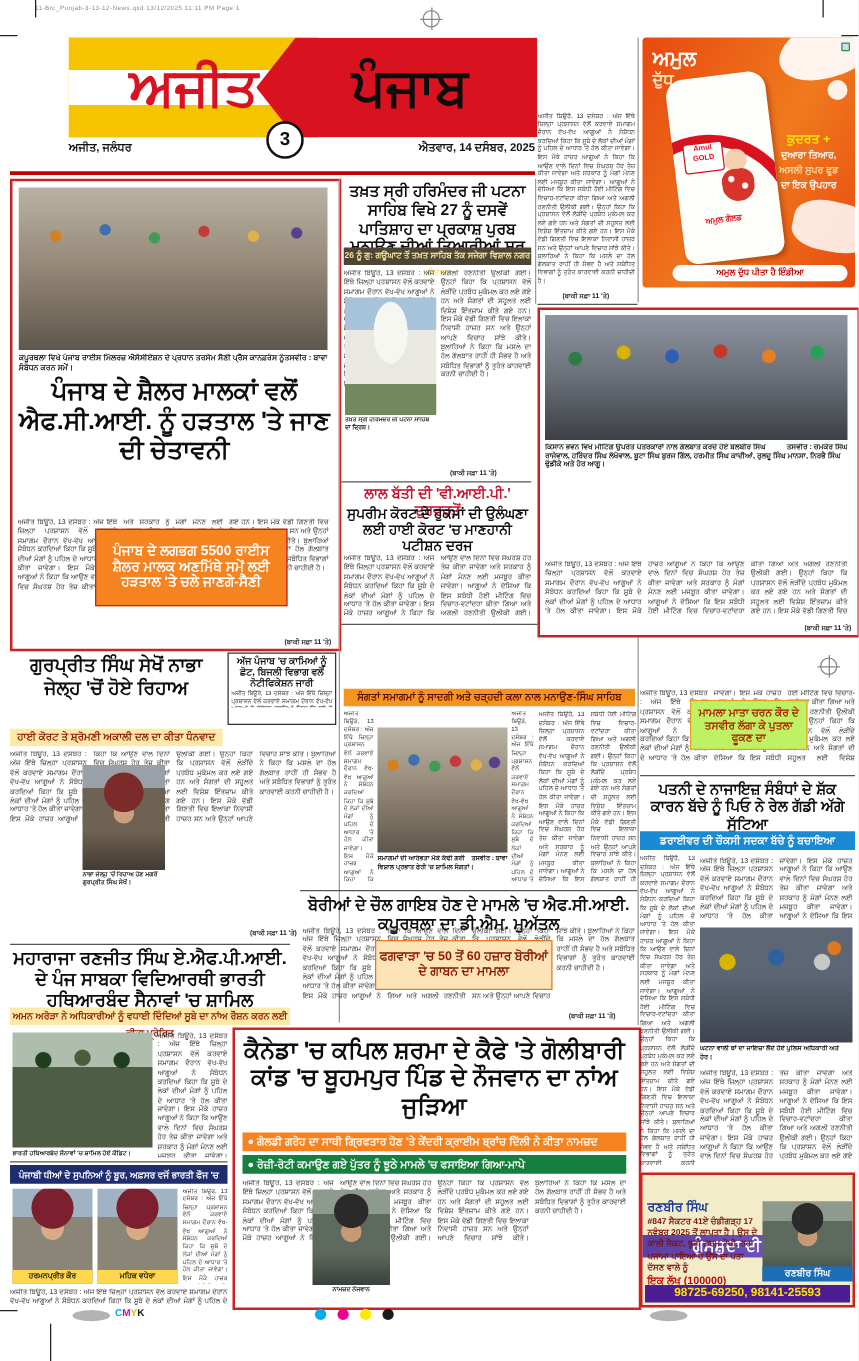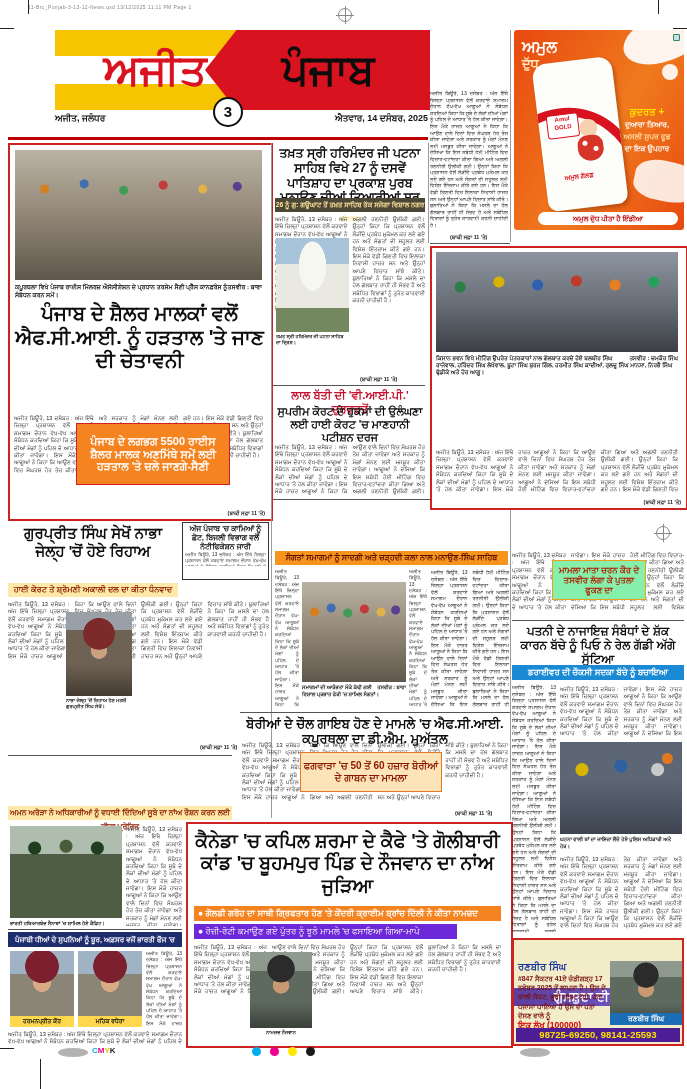--- a/index.html
+++ b/index.html
@@ -112,20 +112,21 @@
     <div class="hl" style="font-size:7.6px;">ਅੱਜ ਪੰਜਾਬ 'ਚ ਕਾਮਿਆਂ ਨੂੰ ਛੋਟ, ਬਿਜਲੀ ਵਿਭਾਗ ਵਲੋਂ ਨੋਟੀਫਿਕੇਸ਼ਨ ਜਾਰੀ</div>
     <div class="body-txt" style="font-size:4.6px;height:14px;">ਅਜੀਤ ਬਿਊਰੋ, 13 ਦਸੰਬਰ : ਅੱਜ ਇੱਥੇ ਜ਼ਿਲ੍ਹਾ ਪ੍ਰਸ਼ਾਸਨ ਵੱਲੋਂ ਕਰਵਾਏ ਸਮਾਗਮ ਦੌਰਾਨ ਵੱਖ-ਵੱਖ ਆਗੂਆਂ ਨੇ ਸੰਬੋਧਨ ਕਰਦਿਆਂ ਕਿਹਾ ਕਿ ਸੂਬੇ ਦੇ ਲੋਕਾਂ ਦੀਆਂ ਮੰਗਾਂ ਨੂੰ ਪਹਿਲ ਦੇ ਆਧਾਰ 'ਤੇ ਹੱਲ ਕੀਤਾ ਜਾਵੇਗਾ। ਇਸ ਮੌਕੇ ਹਾਜ਼ਰ ਆਗੂਆਂ ਨੇ ਕਿਹਾ ਕਿ ਆਉਣ ਵਾਲੇ ਦਿਨਾਂ ਵਿਚ ਸੰਘਰਸ਼ ਹੋਰ ਤੇਜ਼ ਕੀਤਾ ਜਾਵੇਗਾ ਅਤੇ ਸਰਕਾਰ ਨੂੰ ਮੰਗਾਂ ਮੰਨਣ ਲਈ ਮਜਬੂਰ ਕੀਤਾ ਜਾਵੇਗਾ। ਆਗੂਆਂ ਨੇ ਦੱਸਿਆ ਕਿ ਇਸ ਸਬੰਧੀ ਹੋਈ ਮੀਟਿੰਗ ਵਿਚ ਵਿਚਾਰ-ਵਟਾਂਦਰਾ ਕੀਤਾ ਗਿਆ ਅਤੇ ਅਗਲੀ ਰਣਨੀਤੀ ਉਲੀਕੀ ਗਈ। ਉਨ੍ਹਾਂ ਕਿਹਾ ਕਿ ਪ੍ਰਸ਼ਾਸਨ ਵੱਲੋਂ ਲੋੜੀਂਦੇ ਪ੍ਰਬੰਧ ਮੁਕੰਮਲ ਕਰ ਲਏ ਗਏ ਹਨ ਅਤੇ ਸੰਗਤਾਂ ਦੀ ਸਹੂਲਤ ਲਈ ਵਿਸ਼ੇਸ਼ ਇੰਤਜ਼ਾਮ ਕੀਤੇ ਗਏ ਹਨ। ਇਸ ਮੌਕੇ ਵੱਡੀ ਗਿਣਤੀ ਵਿਚ ਇਲਾਕਾ ਨਿਵਾਸੀ ਹਾਜ਼ਰ ਸਨ ਅਤੇ ਉਨ੍ਹਾਂ ਆਪਣੇ ਵਿਚਾਰ ਸਾਂਝੇ ਕੀਤੇ। ਬੁਲਾਰਿਆਂ ਨੇ ਕਿਹਾ ਕਿ ਮਸਲੇ ਦਾ ਹੱਲ ਗੱਲਬਾਤ ਰਾਹੀਂ ਹੀ ਸੰਭਵ ਹੈ ਅਤੇ ਸਬੰਧਿਤ ਵਿਭਾਗਾਂ ਨੂੰ ਤੁਰੰਤ ਕਾਰਵਾਈ ਕਰਨੀ ਚਾਹੀਦੀ ਹੈ।</div>
   </div>
   <div class="abs subyellow" style="left:8px;top:583px;width:170px;height:14px;font-size:8.2px;line-height:14px;">ਹਾਈ ਕੋਰਟ ਤੇ ਸ਼੍ਰੋਮਣੀ ਅਕਾਲੀ ਦਲ ਦਾ ਕੀਤਾ ਧੰਨਵਾਦ</div>
   <div class="abs body-txt cols4" style="left:8px;top:601px;width:261px;height:150px;">ਅਜੀਤ ਬਿਊਰੋ, 13 ਦਸੰਬਰ : ਅੱਜ ਇੱਥੇ ਜ਼ਿਲ੍ਹਾ ਪ੍ਰਸ਼ਾਸਨ ਵੱਲੋਂ ਕਰਵਾਏ ਸਮਾਗਮ ਦੌਰਾਨ ਵੱਖ-ਵੱਖ ਆਗੂਆਂ ਨੇ ਸੰਬੋਧਨ ਕਰਦਿਆਂ ਕਿਹਾ ਕਿ ਸੂਬੇ ਦੇ ਲੋਕਾਂ ਦੀਆਂ ਮੰਗਾਂ ਨੂੰ ਪਹਿਲ ਦੇ ਆਧਾਰ 'ਤੇ ਹੱਲ ਕੀਤਾ ਜਾਵੇਗਾ। ਇਸ ਮੌਕੇ ਹਾਜ਼ਰ ਆਗੂਆਂ ਨੇ ਕਿਹਾ ਕਿ ਆਉਣ ਵਾਲੇ ਦਿਨਾਂ ਵਿਚ ਸੰਘਰਸ਼ ਹੋਰ ਤੇਜ਼ ਕੀਤਾ ਜਾਵੇਗਾ ਅਤੇ ਸਰਕਾਰ ਨੂੰ ਮੰਗਾਂ ਮੰਨਣ ਲਈ ਮਜਬੂਰ ਕੀਤਾ ਜਾਵੇਗਾ। ਆਗੂਆਂ ਨੇ ਦੱਸਿਆ ਕਿ ਇਸ ਸਬੰਧੀ ਹੋਈ ਮੀਟਿੰਗ ਵਿਚ ਵਿਚਾਰ-ਵਟਾਂਦਰਾ ਕੀਤਾ ਗਿਆ ਅਤੇ ਅਗਲੀ ਰਣਨੀਤੀ ਉਲੀਕੀ ਗਈ। ਉਨ੍ਹਾਂ ਕਿਹਾ ਕਿ ਪ੍ਰਸ਼ਾਸਨ ਵੱਲੋਂ ਲੋੜੀਂਦੇ ਪ੍ਰਬੰਧ ਮੁਕੰਮਲ ਕਰ ਲਏ ਗਏ ਹਨ ਅਤੇ ਸੰਗਤਾਂ ਦੀ ਸਹੂਲਤ ਲਈ ਵਿਸ਼ੇਸ਼ ਇੰਤਜ਼ਾਮ ਕੀਤੇ ਗਏ ਹਨ। ਇਸ ਮੌਕੇ ਵੱਡੀ ਗਿਣਤੀ ਵਿਚ ਇਲਾਕਾ ਨਿਵਾਸੀ ਹਾਜ਼ਰ ਸਨ ਅਤੇ ਉਨ੍ਹਾਂ ਆਪਣੇ ਵਿਚਾਰ ਸਾਂਝੇ ਕੀਤੇ। ਬੁਲਾਰਿਆਂ ਨੇ ਕਿਹਾ ਕਿ ਮਸਲੇ ਦਾ ਹੱਲ ਗੱਲਬਾਤ ਰਾਹੀਂ ਹੀ ਸੰਭਵ ਹੈ ਅਤੇ ਸਬੰਧਿਤ ਵਿਭਾਗਾਂ ਨੂੰ ਤੁਰੰਤ ਕਾਰਵਾਈ ਕਰਨੀ ਚਾਹੀਦੀ ਹੈ।</div>
   <div class="ph ph-portrait" style="left:66px;top:612px;width:66px;height:84px;"></div>
   <div class="abs cap" style="left:66px;top:697px;width:66px;height:16px;background:#fff;font-size:5px;">ਨਾਭਾ ਜੇਲ੍ਹ 'ਚੋਂ ਰਿਹਾਅ ਹੋਣ ਮਗਰੋਂ ਗੁਰਪ੍ਰੀਤ ਸਿੰਘ ਸੇਖੋਂ।</div>
   <div class="abs cont" style="left:200px;top:744px;">(ਬਾਕੀ ਸਫ਼ਾ 11 'ਤੇ)</div>
 
   <div class="hline" style="left:8px;top:755px;width:224px;"></div>
+  <div class="abs hl" style="left:8px;top:759px;width:224px;height:46px;font-size:14.5px;">ਮਹਾਰਾਜਾ ਰਣਜੀਤ ਸਿੰਘ ਏ.ਐਫ.ਪੀ.ਆਈ. ਦੇ ਪੰਜ ਸਾਬਕਾ ਵਿਦਿਆਰਥੀ ਭਾਰਤੀ ਹਥਿਆਰਬੰਦ ਸੈਨਾਵਾਂ 'ਚ ਸ਼ਾਮਿਲ</div>
   <div class="abs subyellow" style="left:8px;top:806px;width:224px;height:14px;font-size:7.6px;line-height:14px;">ਅਮਨ ਅਰੋੜਾ ਨੇ ਅਧਿਕਾਰੀਆਂ ਨੂੰ ਵਧਾਈ ਦਿੰਦਿਆਂ ਸੂਬੇ ਦਾ ਨਾਂਅ ਰੌਸ਼ਨ ਕਰਨ ਲਈ ਕੀਤਾ ਪ੍ਰੇਰਿਤ</div>
   <div class="ph ph-soldiers" style="left:10px;top:826px;width:112px;height:92px;"></div>
   <div class="abs cap" style="left:10px;top:920px;width:112px;height:9px;font-size:5px;">ਭਾਰਤੀ ਹਥਿਆਰਬੰਦ ਸੈਨਾਵਾਂ 'ਚ ਸ਼ਾਮਿਲ ਹੋਏ ਕੈਡਿਟ।</div>
   <div class="abs body-txt" style="left:126px;top:826px;width:56px;height:100px;">ਅਜੀਤ ਬਿਊਰੋ, 13 ਦਸੰਬਰ : ਅੱਜ ਇੱਥੇ ਜ਼ਿਲ੍ਹਾ ਪ੍ਰਸ਼ਾਸਨ ਵੱਲੋਂ ਕਰਵਾਏ ਸਮਾਗਮ ਦੌਰਾਨ ਵੱਖ-ਵੱਖ ਆਗੂਆਂ ਨੇ ਸੰਬੋਧਨ ਕਰਦਿਆਂ ਕਿਹਾ ਕਿ ਸੂਬੇ ਦੇ ਲੋਕਾਂ ਦੀਆਂ ਮੰਗਾਂ ਨੂੰ ਪਹਿਲ ਦੇ ਆਧਾਰ 'ਤੇ ਹੱਲ ਕੀਤਾ ਜਾਵੇਗਾ। ਇਸ ਮੌਕੇ ਹਾਜ਼ਰ ਆਗੂਆਂ ਨੇ ਕਿਹਾ ਕਿ ਆਉਣ ਵਾਲੇ ਦਿਨਾਂ ਵਿਚ ਸੰਘਰਸ਼ ਹੋਰ ਤੇਜ਼ ਕੀਤਾ ਜਾਵੇਗਾ ਅਤੇ ਸਰਕਾਰ ਨੂੰ ਮੰਗਾਂ ਮੰਨਣ ਲਈ ਮਜਬੂਰ ਕੀਤਾ ਜਾਵੇਗਾ। ਆਗੂਆਂ ਨੇ ਦੱਸਿਆ ਕਿ ਇਸ ਸਬੰਧੀ ਹੋਈ ਮੀਟਿੰਗ ਵਿਚ ਵਿਚਾਰ-ਵਟਾਂਦਰਾ ਕੀਤਾ ਗਿਆ ਅਤੇ ਅਗਲੀ ਰਣਨੀਤੀ ਉਲੀਕੀ ਗਈ। ਉਨ੍ਹਾਂ ਕਿਹਾ ਕਿ ਪ੍ਰਸ਼ਾਸਨ ਵੱਲੋਂ ਲੋੜੀਂਦੇ ਪ੍ਰਬੰਧ ਮੁਕੰਮਲ ਕਰ ਲਏ ਗਏ ਹਨ ਅਤੇ ਸੰਗਤਾਂ ਦੀ ਸਹੂਲਤ ਲਈ ਵਿਸ਼ੇਸ਼ ਇੰਤਜ਼ਾਮ ਕੀਤੇ ਗਏ ਹਨ। ਇਸ ਮੌਕੇ ਵੱਡੀ ਗਿਣਤੀ ਵਿਚ ਇਲਾਕਾ ਨਿਵਾਸੀ ਹਾਜ਼ਰ ਸਨ ਅਤੇ ਉਨ੍ਹਾਂ ਆਪਣੇ ਵਿਚਾਰ ਸਾਂਝੇ ਕੀਤੇ। ਬੁਲਾਰਿਆਂ ਨੇ ਕਿਹਾ ਕਿ ਮਸਲੇ ਦਾ ਹੱਲ ਗੱਲਬਾਤ ਰਾਹੀਂ ਹੀ ਸੰਭਵ ਹੈ ਅਤੇ ਸਬੰਧਿਤ ਵਿਭਾਗਾਂ ਨੂੰ ਤੁਰੰਤ ਕਾਰਵਾਈ ਕਰਨੀ ਚਾਹੀਦੀ ਹੈ।</div>
 
   <div class="hline" style="left:8px;top:929px;width:174px;"></div>
   <div class="abs hl" style="left:8px;top:932px;width:174px;height:15px;background:#1e2d6e;color:#fff;font-size:7.2px;line-height:15px;">ਪੰਜਾਬੀ ਧੀਆਂ ਦੇ ਸੁਪਨਿਆਂ ਨੂੰ ਬੂਰ, ਅਫ਼ਸਰ ਵਜੋਂ ਭਾਰਤੀ ਫੌਜ 'ਚ ਸ਼ਾਮਿਲ</div>
   <div class="ph ph-cadet" style="left:10px;top:951px;width:64px;height:76px;"></div>
   <div class="abs hl" style="left:10px;top:1016px;width:64px;height:11px;background:#ffd84d;font-size:6px;line-height:11px;">ਹਰਮਨਪ੍ਰੀਤ ਕੌਰ</div>
   <div class="ph ph-cadet" style="left:78px;top:951px;width:64px;height:76px;"></div>
@@ -163,21 +164,21 @@
   <div class="abs hl" style="left:242px;top:716px;width:266px;height:22px;font-size:13px;">ਬੋਰੀਆਂ ਦੇ ਚੌਲ ਗਾਇਬ ਹੋਣ ਦੇ ਮਾਮਲੇ 'ਚ ਐਫ.ਸੀ.ਆਈ. ਕਪੂਰਥਲਾ ਦਾ ਡੀ.ਐਮ. ਮੁਅੱਤਲ</div>
   <div class="abs body-txt cols4" style="left:242px;top:742px;width:266px;height:76px;">ਅਜੀਤ ਬਿਊਰੋ, 13 ਦਸੰਬਰ : ਅੱਜ ਇੱਥੇ ਜ਼ਿਲ੍ਹਾ ਪ੍ਰਸ਼ਾਸਨ ਵੱਲੋਂ ਕਰਵਾਏ ਸਮਾਗਮ ਦੌਰਾਨ ਵੱਖ-ਵੱਖ ਆਗੂਆਂ ਨੇ ਸੰਬੋਧਨ ਕਰਦਿਆਂ ਕਿਹਾ ਕਿ ਸੂਬੇ ਦੇ ਲੋਕਾਂ ਦੀਆਂ ਮੰਗਾਂ ਨੂੰ ਪਹਿਲ ਦੇ ਆਧਾਰ 'ਤੇ ਹੱਲ ਕੀਤਾ ਜਾਵੇਗਾ। ਇਸ ਮੌਕੇ ਹਾਜ਼ਰ ਆਗੂਆਂ ਨੇ ਕਿਹਾ ਕਿ ਆਉਣ ਵਾਲੇ ਦਿਨਾਂ ਵਿਚ ਸੰਘਰਸ਼ ਹੋਰ ਤੇਜ਼ ਕੀਤਾ ਜਾਵੇਗਾ ਅਤੇ ਸਰਕਾਰ ਨੂੰ ਮੰਗਾਂ ਮੰਨਣ ਲਈ ਮਜਬੂਰ ਕੀਤਾ ਜਾਵੇਗਾ। ਆਗੂਆਂ ਨੇ ਦੱਸਿਆ ਕਿ ਇਸ ਸਬੰਧੀ ਹੋਈ ਮੀਟਿੰਗ ਵਿਚ ਵਿਚਾਰ-ਵਟਾਂਦਰਾ ਕੀਤਾ ਗਿਆ ਅਤੇ ਅਗਲੀ ਰਣਨੀਤੀ ਉਲੀਕੀ ਗਈ। ਉਨ੍ਹਾਂ ਕਿਹਾ ਕਿ ਪ੍ਰਸ਼ਾਸਨ ਵੱਲੋਂ ਲੋੜੀਂਦੇ ਪ੍ਰਬੰਧ ਮੁਕੰਮਲ ਕਰ ਲਏ ਗਏ ਹਨ ਅਤੇ ਸੰਗਤਾਂ ਦੀ ਸਹੂਲਤ ਲਈ ਵਿਸ਼ੇਸ਼ ਇੰਤਜ਼ਾਮ ਕੀਤੇ ਗਏ ਹਨ। ਇਸ ਮੌਕੇ ਵੱਡੀ ਗਿਣਤੀ ਵਿਚ ਇਲਾਕਾ ਨਿਵਾਸੀ ਹਾਜ਼ਰ ਸਨ ਅਤੇ ਉਨ੍ਹਾਂ ਆਪਣੇ ਵਿਚਾਰ ਸਾਂਝੇ ਕੀਤੇ। ਬੁਲਾਰਿਆਂ ਨੇ ਕਿਹਾ ਕਿ ਮਸਲੇ ਦਾ ਹੱਲ ਗੱਲਬਾਤ ਰਾਹੀਂ ਹੀ ਸੰਭਵ ਹੈ ਅਤੇ ਸਬੰਧਿਤ ਵਿਭਾਗਾਂ ਨੂੰ ਤੁਰੰਤ ਕਾਰਵਾਈ ਕਰਨੀ ਚਾਹੀਦੀ ਹੈ।</div>
   <div class="abs hl" style="left:300px;top:752px;width:140px;height:38px;background:#fde3b8;border:1.5px solid #e87722;color:#8a1a00;font-size:10px;display:flex;align-items:center;justify-content:center;">ਫਗਵਾੜਾ 'ਚ 50 ਤੋਂ 60 ਹਜ਼ਾਰ ਬੋਰੀਆਂ ਦੇ ਗਾਬਨ ਦਾ ਮਾਮਲਾ</div>
   <div class="abs cont" style="left:455px;top:810px;">(ਬਾਕੀ ਸਫ਼ਾ 11 'ਤੇ)</div>
 
   <div class="abs rbox" style="left:186px;top:822px;width:323px;height:222px;">
     <div class="abs hl" style="left:6px;top:6px;width:307px;height:72px;font-size:19px;">ਕੈਨੇਡਾ 'ਚ ਕਪਿਲ ਸ਼ਰਮਾ ਦੇ ਕੈਫੇ 'ਤੇ ਗੋਲੀਬਾਰੀ ਕਾਂਡ 'ਚ ਬੂਹਮਪੁਰ ਪਿੰਡ ਦੇ ਨੌਜਵਾਨ ਦਾ ਨਾਂਅ ਜੁੜਿਆ</div>
     <div class="abs" style="left:6px;top:82px;width:307px;height:15px;background:#f5831f;color:#fff;font-size:8.6px;font-weight:bold;line-height:15px;padding-left:4px;box-sizing:border-box;">
       <span>● </span><span>ਗੋਲਡੀ ਗਰੋਹ ਦਾ ਸਾਥੀ ਗ੍ਰਿਫਤਾਰ ਹੋਣ 'ਤੇ ਕੇਂਦਰੀ ਕ੍ਰਾਈਮ ਬ੍ਰਾਂਚ ਦਿੱਲੀ ਨੇ ਕੀਤਾ ਨਾਮਜ਼ਦ</span>
     </div>
-    <div class="abs" style="left:6px;top:100px;width:263px;height:15px;background:#6d28d9;color:#fff;font-size:8.6px;font-weight:normal;line-height:15px;padding-left:4px;box-sizing:border-box;">
+    <div class="abs" style="left:6px;top:100px;width:307px;height:15px;background:#15803d;color:#fff;font-size:8.6px;font-weight:bold;line-height:15px;padding-left:4px;box-sizing:border-box;">
       <span>● </span><span>ਰੋਜ਼ੀ-ਰੋਟੀ ਕਮਾਉਣ ਗਏ ਪੁੱਤਰ ਨੂੰ ਝੂਠੇ ਮਾਮਲੇ 'ਚ ਫਸਾਇਆ ਗਿਆ-ਮਾਪੇ</span>
     </div>
     <div class="abs body-txt cols4" style="left:6px;top:120px;width:307px;height:96px;">ਅਜੀਤ ਬਿਊਰੋ, 13 ਦਸੰਬਰ : ਅੱਜ ਇੱਥੇ ਜ਼ਿਲ੍ਹਾ ਪ੍ਰਸ਼ਾਸਨ ਵੱਲੋਂ ਕਰਵਾਏ ਸਮਾਗਮ ਦੌਰਾਨ ਵੱਖ-ਵੱਖ ਆਗੂਆਂ ਨੇ ਸੰਬੋਧਨ ਕਰਦਿਆਂ ਕਿਹਾ ਕਿ ਸੂਬੇ ਦੇ ਲੋਕਾਂ ਦੀਆਂ ਮੰਗਾਂ ਨੂੰ ਪਹਿਲ ਦੇ ਆਧਾਰ 'ਤੇ ਹੱਲ ਕੀਤਾ ਜਾਵੇਗਾ। ਇਸ ਮੌਕੇ ਹਾਜ਼ਰ ਆਗੂਆਂ ਨੇ ਕਿਹਾ ਕਿ ਆਉਣ ਵਾਲੇ ਦਿਨਾਂ ਵਿਚ ਸੰਘਰਸ਼ ਹੋਰ ਤੇਜ਼ ਕੀਤਾ ਜਾਵੇਗਾ ਅਤੇ ਸਰਕਾਰ ਨੂੰ ਮੰਗਾਂ ਮੰਨਣ ਲਈ ਮਜਬੂਰ ਕੀਤਾ ਜਾਵੇਗਾ। ਆਗੂਆਂ ਨੇ ਦੱਸਿਆ ਕਿ ਇਸ ਸਬੰਧੀ ਹੋਈ ਮੀਟਿੰਗ ਵਿਚ ਵਿਚਾਰ-ਵਟਾਂਦਰਾ ਕੀਤਾ ਗਿਆ ਅਤੇ ਅਗਲੀ ਰਣਨੀਤੀ ਉਲੀਕੀ ਗਈ। ਉਨ੍ਹਾਂ ਕਿਹਾ ਕਿ ਪ੍ਰਸ਼ਾਸਨ ਵੱਲੋਂ ਲੋੜੀਂਦੇ ਪ੍ਰਬੰਧ ਮੁਕੰਮਲ ਕਰ ਲਏ ਗਏ ਹਨ ਅਤੇ ਸੰਗਤਾਂ ਦੀ ਸਹੂਲਤ ਲਈ ਵਿਸ਼ੇਸ਼ ਇੰਤਜ਼ਾਮ ਕੀਤੇ ਗਏ ਹਨ। ਇਸ ਮੌਕੇ ਵੱਡੀ ਗਿਣਤੀ ਵਿਚ ਇਲਾਕਾ ਨਿਵਾਸੀ ਹਾਜ਼ਰ ਸਨ ਅਤੇ ਉਨ੍ਹਾਂ ਆਪਣੇ ਵਿਚਾਰ ਸਾਂਝੇ ਕੀਤੇ। ਬੁਲਾਰਿਆਂ ਨੇ ਕਿਹਾ ਕਿ ਮਸਲੇ ਦਾ ਹੱਲ ਗੱਲਬਾਤ ਰਾਹੀਂ ਹੀ ਸੰਭਵ ਹੈ ਅਤੇ ਸਬੰਧਿਤ ਵਿਭਾਗਾਂ ਨੂੰ ਤੁਰੰਤ ਕਾਰਵਾਈ ਕਰਨੀ ਚਾਹੀਦੀ ਹੈ।</div>
     <div class="ph ph-portrait2" style="left:62px;top:128px;width:62px;height:76px;"></div>
     <div class="abs cap" style="left:62px;top:205px;width:62px;height:9px;background:#fff;font-size:5px;text-align:center;">ਨਾਮਜ਼ਦ ਨੌਜਵਾਨ</div>
   </div>
 
   <div class="vline" style="left:510px;top:30px;height:212px;"></div>
   <div class="vline" style="left:510px;top:508px;height:312px;"></div>
 
@@ -217,21 +218,21 @@
     <div class="ph ph-meeting" style="left:4px;top:4px;width:242px;height:100px;"></div>
     <div class="abs cap" style="left:4px;top:107px;width:242px;height:26px;font-size:5.8px;">
       <span class="credit">ਤਸਵੀਰ : ਚਮਕੌਰ ਸਿੰਘ</span>
       <span>ਕਿਸਾਨ ਭਵਨ ਵਿਖੇ ਮੀਟਿੰਗ ਉਪਰੰਤ ਪੱਤਰਕਾਰਾਂ ਨਾਲ ਗੱਲਬਾਤ ਕਰਦੇ ਹੋਏ ਬਲਬੀਰ ਸਿੰਘ ਰਾਜੇਵਾਲ, ਹਰਿੰਦਰ ਸਿੰਘ ਲੱਖੋਵਾਲ, ਬੂਟਾ ਸਿੰਘ ਬੁਰਜ ਗਿੱਲ, ਹਰਮੀਤ ਸਿੰਘ ਕਾਦੀਆਂ, ਰੁਲਦੂ ਸਿੰਘ ਮਾਨਸਾ, ਨਿਰਭੈ ਸਿੰਘ ਢੁੱਡੀਕੇ ਅਤੇ ਹੋਰ ਆਗੂ।</span>
     </div>
     <div class="abs body-txt cols3" style="left:4px;top:201px;width:242px;height:50px;">ਅਜੀਤ ਬਿਊਰੋ, 13 ਦਸੰਬਰ : ਅੱਜ ਇੱਥੇ ਜ਼ਿਲ੍ਹਾ ਪ੍ਰਸ਼ਾਸਨ ਵੱਲੋਂ ਕਰਵਾਏ ਸਮਾਗਮ ਦੌਰਾਨ ਵੱਖ-ਵੱਖ ਆਗੂਆਂ ਨੇ ਸੰਬੋਧਨ ਕਰਦਿਆਂ ਕਿਹਾ ਕਿ ਸੂਬੇ ਦੇ ਲੋਕਾਂ ਦੀਆਂ ਮੰਗਾਂ ਨੂੰ ਪਹਿਲ ਦੇ ਆਧਾਰ 'ਤੇ ਹੱਲ ਕੀਤਾ ਜਾਵੇਗਾ। ਇਸ ਮੌਕੇ ਹਾਜ਼ਰ ਆਗੂਆਂ ਨੇ ਕਿਹਾ ਕਿ ਆਉਣ ਵਾਲੇ ਦਿਨਾਂ ਵਿਚ ਸੰਘਰਸ਼ ਹੋਰ ਤੇਜ਼ ਕੀਤਾ ਜਾਵੇਗਾ ਅਤੇ ਸਰਕਾਰ ਨੂੰ ਮੰਗਾਂ ਮੰਨਣ ਲਈ ਮਜਬੂਰ ਕੀਤਾ ਜਾਵੇਗਾ। ਆਗੂਆਂ ਨੇ ਦੱਸਿਆ ਕਿ ਇਸ ਸਬੰਧੀ ਹੋਈ ਮੀਟਿੰਗ ਵਿਚ ਵਿਚਾਰ-ਵਟਾਂਦਰਾ ਕੀਤਾ ਗਿਆ ਅਤੇ ਅਗਲੀ ਰਣਨੀਤੀ ਉਲੀਕੀ ਗਈ। ਉਨ੍ਹਾਂ ਕਿਹਾ ਕਿ ਪ੍ਰਸ਼ਾਸਨ ਵੱਲੋਂ ਲੋੜੀਂਦੇ ਪ੍ਰਬੰਧ ਮੁਕੰਮਲ ਕਰ ਲਏ ਗਏ ਹਨ ਅਤੇ ਸੰਗਤਾਂ ਦੀ ਸਹੂਲਤ ਲਈ ਵਿਸ਼ੇਸ਼ ਇੰਤਜ਼ਾਮ ਕੀਤੇ ਗਏ ਹਨ। ਇਸ ਮੌਕੇ ਵੱਡੀ ਗਿਣਤੀ ਵਿਚ ਇਲਾਕਾ ਨਿਵਾਸੀ ਹਾਜ਼ਰ ਸਨ ਅਤੇ ਉਨ੍ਹਾਂ ਆਪਣੇ ਵਿਚਾਰ ਸਾਂਝੇ ਕੀਤੇ। ਬੁਲਾਰਿਆਂ ਨੇ ਕਿਹਾ ਕਿ ਮਸਲੇ ਦਾ ਹੱਲ ਗੱਲਬਾਤ ਰਾਹੀਂ ਹੀ ਸੰਭਵ ਹੈ ਅਤੇ ਸਬੰਧਿਤ ਵਿਭਾਗਾਂ ਨੂੰ ਤੁਰੰਤ ਕਾਰਵਾਈ ਕਰਨੀ ਚਾਹੀਦੀ ਹੈ।</div>
     <div class="abs cont" style="right:5px;bottom:2px;">(ਬਾਕੀ ਸਫ਼ਾ 11 'ਤੇ)</div>
   </div>
 
   <div class="abs body-txt cols3" style="left:512px;top:552px;width:172px;height:64px;">ਅਜੀਤ ਬਿਊਰੋ, 13 ਦਸੰਬਰ : ਅੱਜ ਇੱਥੇ ਜ਼ਿਲ੍ਹਾ ਪ੍ਰਸ਼ਾਸਨ ਵੱਲੋਂ ਕਰਵਾਏ ਸਮਾਗਮ ਦੌਰਾਨ ਵੱਖ-ਵੱਖ ਆਗੂਆਂ ਨੇ ਸੰਬੋਧਨ ਕਰਦਿਆਂ ਕਿਹਾ ਕਿ ਸੂਬੇ ਦੇ ਲੋਕਾਂ ਦੀਆਂ ਮੰਗਾਂ ਨੂੰ ਪਹਿਲ ਦੇ ਆਧਾਰ 'ਤੇ ਹੱਲ ਕੀਤਾ ਜਾਵੇਗਾ। ਇਸ ਮੌਕੇ ਹਾਜ਼ਰ ਆਗੂਆਂ ਨੇ ਕਿਹਾ ਕਿ ਆਉਣ ਵਾਲੇ ਦਿਨਾਂ ਵਿਚ ਸੰਘਰਸ਼ ਹੋਰ ਤੇਜ਼ ਕੀਤਾ ਜਾਵੇਗਾ ਅਤੇ ਸਰਕਾਰ ਨੂੰ ਮੰਗਾਂ ਮੰਨਣ ਲਈ ਮਜਬੂਰ ਕੀਤਾ ਜਾਵੇਗਾ। ਆਗੂਆਂ ਨੇ ਦੱਸਿਆ ਕਿ ਇਸ ਸਬੰਧੀ ਹੋਈ ਮੀਟਿੰਗ ਵਿਚ ਵਿਚਾਰ-ਵਟਾਂਦਰਾ ਕੀਤਾ ਗਿਆ ਅਤੇ ਅਗਲੀ ਰਣਨੀਤੀ ਉਲੀਕੀ ਗਈ। ਉਨ੍ਹਾਂ ਕਿਹਾ ਕਿ ਪ੍ਰਸ਼ਾਸਨ ਵੱਲੋਂ ਲੋੜੀਂਦੇ ਪ੍ਰਬੰਧ ਮੁਕੰਮਲ ਕਰ ਲਏ ਗਏ ਹਨ ਅਤੇ ਸੰਗਤਾਂ ਦੀ ਸਹੂਲਤ ਲਈ ਵਿਸ਼ੇਸ਼ ਇੰਤਜ਼ਾਮ ਕੀਤੇ ਗਏ ਹਨ। ਇਸ ਮੌਕੇ ਵੱਡੀ ਗਿਣਤੀ ਵਿਚ ਇਲਾਕਾ ਨਿਵਾਸੀ ਹਾਜ਼ਰ ਸਨ ਅਤੇ ਉਨ੍ਹਾਂ ਆਪਣੇ ਵਿਚਾਰ ਸਾਂਝੇ ਕੀਤੇ। ਬੁਲਾਰਿਆਂ ਨੇ ਕਿਹਾ ਕਿ ਮਸਲੇ ਦਾ ਹੱਲ ਗੱਲਬਾਤ ਰਾਹੀਂ ਹੀ ਸੰਭਵ ਹੈ ਅਤੇ ਸਬੰਧਿਤ ਵਿਭਾਗਾਂ ਨੂੰ ਤੁਰੰਤ ਕਾਰਵਾਈ ਕਰਨੀ ਚਾਹੀਦੀ ਹੈ।</div>
-  <div class="abs hl" style="left:552px;top:560px;width:94px;height:40px;background:#86efac;border:1px solid #e8a020;color:#b02000;font-size:8.5px;display:flex;align-items:center;justify-content:center;padding:0 2px;box-sizing:border-box;">ਮਾਮਲਾ ਮਾਤਾ ਚਰਨ ਕੌਰ ਦੇ ਤਸਵੀਰ ਲੱਗਾ ਕੇ ਪੁਤਲਾ ਫੂਕਣ ਦਾ</div>
+  <div class="abs hl" style="left:552px;top:560px;width:94px;height:40px;background:#bef264;border:1px solid #e8a020;color:#b02000;font-size:8.5px;display:flex;align-items:center;justify-content:center;padding:0 2px;box-sizing:border-box;">ਮਾਮਲਾ ਮਾਤਾ ਚਰਨ ਕੌਰ ਦੇ ਤਸਵੀਰ ਲੱਗਾ ਕੇ ਪੁਤਲਾ ਫੂਕਣ ਦਾ</div>
 
   <div class="hline" style="left:512px;top:620px;width:172px;"></div>
   <div class="abs hl" style="left:512px;top:624px;width:172px;height:38px;font-size:12px;">ਪਤਨੀ ਦੇ ਨਾਜਾਇਜ਼ ਸੰਬੰਧਾਂ ਦੇ ਸ਼ੱਕ ਕਾਰਨ ਬੱਚੇ ਨੂੰ ਪਿਓ ਨੇ ਰੇਲ ਗੱਡੀ ਅੱਗੇ ਸੁੱਟਿਆ</div>
   <div class="abs hl" style="left:512px;top:665px;width:172px;height:15px;background:#1b8ad4;color:#fff;font-size:8.5px;line-height:15px;">ਡਰਾਈਵਰ ਦੀ ਚੌਕਸੀ ਸਦਕਾ ਬੱਚੇ ਨੂੰ ਬਚਾਇਆ</div>
   <div class="abs body-txt" style="left:512px;top:684px;width:44px;height:248px;font-size:5px;">ਅਜੀਤ ਬਿਊਰੋ, 13 ਦਸੰਬਰ : ਅੱਜ ਇੱਥੇ ਜ਼ਿਲ੍ਹਾ ਪ੍ਰਸ਼ਾਸਨ ਵੱਲੋਂ ਕਰਵਾਏ ਸਮਾਗਮ ਦੌਰਾਨ ਵੱਖ-ਵੱਖ ਆਗੂਆਂ ਨੇ ਸੰਬੋਧਨ ਕਰਦਿਆਂ ਕਿਹਾ ਕਿ ਸੂਬੇ ਦੇ ਲੋਕਾਂ ਦੀਆਂ ਮੰਗਾਂ ਨੂੰ ਪਹਿਲ ਦੇ ਆਧਾਰ 'ਤੇ ਹੱਲ ਕੀਤਾ ਜਾਵੇਗਾ। ਇਸ ਮੌਕੇ ਹਾਜ਼ਰ ਆਗੂਆਂ ਨੇ ਕਿਹਾ ਕਿ ਆਉਣ ਵਾਲੇ ਦਿਨਾਂ ਵਿਚ ਸੰਘਰਸ਼ ਹੋਰ ਤੇਜ਼ ਕੀਤਾ ਜਾਵੇਗਾ ਅਤੇ ਸਰਕਾਰ ਨੂੰ ਮੰਗਾਂ ਮੰਨਣ ਲਈ ਮਜਬੂਰ ਕੀਤਾ ਜਾਵੇਗਾ। ਆਗੂਆਂ ਨੇ ਦੱਸਿਆ ਕਿ ਇਸ ਸਬੰਧੀ ਹੋਈ ਮੀਟਿੰਗ ਵਿਚ ਵਿਚਾਰ-ਵਟਾਂਦਰਾ ਕੀਤਾ ਗਿਆ ਅਤੇ ਅਗਲੀ ਰਣਨੀਤੀ ਉਲੀਕੀ ਗਈ। ਉਨ੍ਹਾਂ ਕਿਹਾ ਕਿ ਪ੍ਰਸ਼ਾਸਨ ਵੱਲੋਂ ਲੋੜੀਂਦੇ ਪ੍ਰਬੰਧ ਮੁਕੰਮਲ ਕਰ ਲਏ ਗਏ ਹਨ ਅਤੇ ਸੰਗਤਾਂ ਦੀ ਸਹੂਲਤ ਲਈ ਵਿਸ਼ੇਸ਼ ਇੰਤਜ਼ਾਮ ਕੀਤੇ ਗਏ ਹਨ। ਇਸ ਮੌਕੇ ਵੱਡੀ ਗਿਣਤੀ ਵਿਚ ਇਲਾਕਾ ਨਿਵਾਸੀ ਹਾਜ਼ਰ ਸਨ ਅਤੇ ਉਨ੍ਹਾਂ ਆਪਣੇ ਵਿਚਾਰ ਸਾਂਝੇ ਕੀਤੇ। ਬੁਲਾਰਿਆਂ ਨੇ ਕਿਹਾ ਕਿ ਮਸਲੇ ਦਾ ਹੱਲ ਗੱਲਬਾਤ ਰਾਹੀਂ ਹੀ ਸੰਭਵ ਹੈ ਅਤੇ ਸਬੰਧਿਤ ਵਿਭਾਗਾਂ ਨੂੰ ਤੁਰੰਤ ਕਾਰਵਾਈ ਕਰਨੀ ਚਾਹੀਦੀ ਹੈ।</div>
   <div class="abs body-txt cols2" style="left:560px;top:686px;width:122px;height:52px;">ਅਜੀਤ ਬਿਊਰੋ, 13 ਦਸੰਬਰ : ਅੱਜ ਇੱਥੇ ਜ਼ਿਲ੍ਹਾ ਪ੍ਰਸ਼ਾਸਨ ਵੱਲੋਂ ਕਰਵਾਏ ਸਮਾਗਮ ਦੌਰਾਨ ਵੱਖ-ਵੱਖ ਆਗੂਆਂ ਨੇ ਸੰਬੋਧਨ ਕਰਦਿਆਂ ਕਿਹਾ ਕਿ ਸੂਬੇ ਦੇ ਲੋਕਾਂ ਦੀਆਂ ਮੰਗਾਂ ਨੂੰ ਪਹਿਲ ਦੇ ਆਧਾਰ 'ਤੇ ਹੱਲ ਕੀਤਾ ਜਾਵੇਗਾ। ਇਸ ਮੌਕੇ ਹਾਜ਼ਰ ਆਗੂਆਂ ਨੇ ਕਿਹਾ ਕਿ ਆਉਣ ਵਾਲੇ ਦਿਨਾਂ ਵਿਚ ਸੰਘਰਸ਼ ਹੋਰ ਤੇਜ਼ ਕੀਤਾ ਜਾਵੇਗਾ ਅਤੇ ਸਰਕਾਰ ਨੂੰ ਮੰਗਾਂ ਮੰਨਣ ਲਈ ਮਜਬੂਰ ਕੀਤਾ ਜਾਵੇਗਾ। ਆਗੂਆਂ ਨੇ ਦੱਸਿਆ ਕਿ ਇਸ ਸਬੰਧੀ ਹੋਈ ਮੀਟਿੰਗ ਵਿਚ ਵਿਚਾਰ-ਵਟਾਂਦਰਾ ਕੀਤਾ ਗਿਆ ਅਤੇ ਅਗਲੀ ਰਣਨੀਤੀ ਉਲੀਕੀ ਗਈ। ਉਨ੍ਹਾਂ ਕਿਹਾ ਕਿ ਪ੍ਰਸ਼ਾਸਨ ਵੱਲੋਂ ਲੋੜੀਂਦੇ ਪ੍ਰਬੰਧ ਮੁਕੰਮਲ ਕਰ ਲਏ ਗਏ ਹਨ ਅਤੇ ਸੰਗਤਾਂ ਦੀ ਸਹੂਲਤ ਲਈ ਵਿਸ਼ੇਸ਼ ਇੰਤਜ਼ਾਮ ਕੀਤੇ ਗਏ ਹਨ। ਇਸ ਮੌਕੇ ਵੱਡੀ ਗਿਣਤੀ ਵਿਚ ਇਲਾਕਾ ਨਿਵਾਸੀ ਹਾਜ਼ਰ ਸਨ ਅਤੇ ਉਨ੍ਹਾਂ ਆਪਣੇ ਵਿਚਾਰ ਸਾਂਝੇ ਕੀਤੇ। ਬੁਲਾਰਿਆਂ ਨੇ ਕਿਹਾ ਕਿ ਮਸਲੇ ਦਾ ਹੱਲ ਗੱਲਬਾਤ ਰਾਹੀਂ ਹੀ ਸੰਭਵ ਹੈ ਅਤੇ ਸਬੰਧਿਤ ਵਿਭਾਗਾਂ ਨੂੰ ਤੁਰੰਤ ਕਾਰਵਾਈ ਕਰਨੀ ਚਾਹੀਦੀ ਹੈ।</div>
   <div class="ph ph-station" style="left:560px;top:742px;width:122px;height:92px;"></div>
   <div class="abs cap" style="left:560px;top:836px;width:122px;height:16px;font-size:5.2px;">ਘਟਨਾ ਵਾਲੀ ਥਾਂ ਦਾ ਜਾਇਜ਼ਾ ਲੈਂਦੇ ਹੋਏ ਪੁਲਿਸ ਅਧਿਕਾਰੀ ਅਤੇ ਹੋਰ।</div>
   <div class="abs body-txt cols2" style="left:560px;top:856px;width:122px;height:74px;">ਅਜੀਤ ਬਿਊਰੋ, 13 ਦਸੰਬਰ : ਅੱਜ ਇੱਥੇ ਜ਼ਿਲ੍ਹਾ ਪ੍ਰਸ਼ਾਸਨ ਵੱਲੋਂ ਕਰਵਾਏ ਸਮਾਗਮ ਦੌਰਾਨ ਵੱਖ-ਵੱਖ ਆਗੂਆਂ ਨੇ ਸੰਬੋਧਨ ਕਰਦਿਆਂ ਕਿਹਾ ਕਿ ਸੂਬੇ ਦੇ ਲੋਕਾਂ ਦੀਆਂ ਮੰਗਾਂ ਨੂੰ ਪਹਿਲ ਦੇ ਆਧਾਰ 'ਤੇ ਹੱਲ ਕੀਤਾ ਜਾਵੇਗਾ। ਇਸ ਮੌਕੇ ਹਾਜ਼ਰ ਆਗੂਆਂ ਨੇ ਕਿਹਾ ਕਿ ਆਉਣ ਵਾਲੇ ਦਿਨਾਂ ਵਿਚ ਸੰਘਰਸ਼ ਹੋਰ ਤੇਜ਼ ਕੀਤਾ ਜਾਵੇਗਾ ਅਤੇ ਸਰਕਾਰ ਨੂੰ ਮੰਗਾਂ ਮੰਨਣ ਲਈ ਮਜਬੂਰ ਕੀਤਾ ਜਾਵੇਗਾ। ਆਗੂਆਂ ਨੇ ਦੱਸਿਆ ਕਿ ਇਸ ਸਬੰਧੀ ਹੋਈ ਮੀਟਿੰਗ ਵਿਚ ਵਿਚਾਰ-ਵਟਾਂਦਰਾ ਕੀਤਾ ਗਿਆ ਅਤੇ ਅਗਲੀ ਰਣਨੀਤੀ ਉਲੀਕੀ ਗਈ। ਉਨ੍ਹਾਂ ਕਿਹਾ ਕਿ ਪ੍ਰਸ਼ਾਸਨ ਵੱਲੋਂ ਲੋੜੀਂਦੇ ਪ੍ਰਬੰਧ ਮੁਕੰਮਲ ਕਰ ਲਏ ਗਏ ਹਨ ਅਤੇ ਸੰਗਤਾਂ ਦੀ ਸਹੂਲਤ ਲਈ ਵਿਸ਼ੇਸ਼ ਇੰਤਜ਼ਾਮ ਕੀਤੇ ਗਏ ਹਨ। ਇਸ ਮੌਕੇ ਵੱਡੀ ਗਿਣਤੀ ਵਿਚ ਇਲਾਕਾ ਨਿਵਾਸੀ ਹਾਜ਼ਰ ਸਨ ਅਤੇ ਉਨ੍ਹਾਂ ਆਪਣੇ ਵਿਚਾਰ ਸਾਂਝੇ ਕੀਤੇ। ਬੁਲਾਰਿਆਂ ਨੇ ਕਿਹਾ ਕਿ ਮਸਲੇ ਦਾ ਹੱਲ ਗੱਲਬਾਤ ਰਾਹੀਂ ਹੀ ਸੰਭਵ ਹੈ ਅਤੇ ਸਬੰਧਿਤ ਵਿਭਾਗਾਂ ਨੂੰ ਤੁਰੰਤ ਕਾਰਵਾਈ ਕਰਨੀ ਚਾਹੀਦੀ ਹੈ।</div>
 

